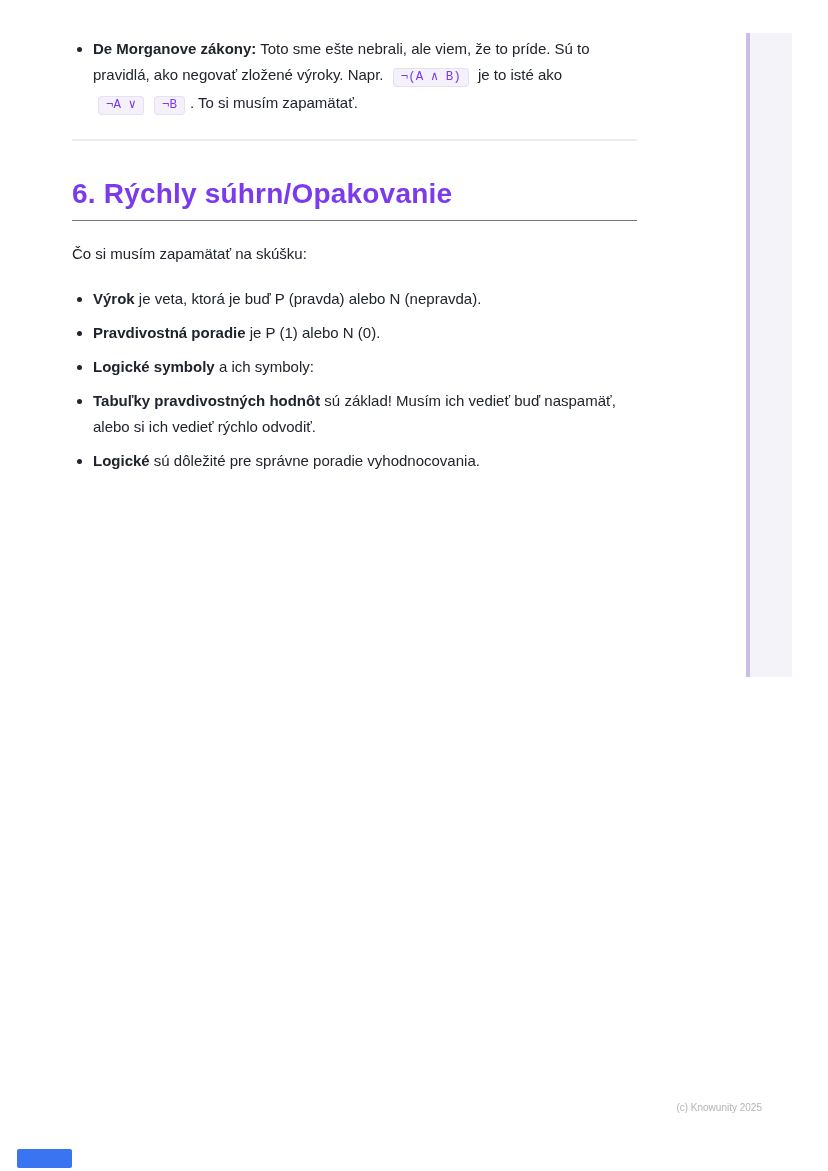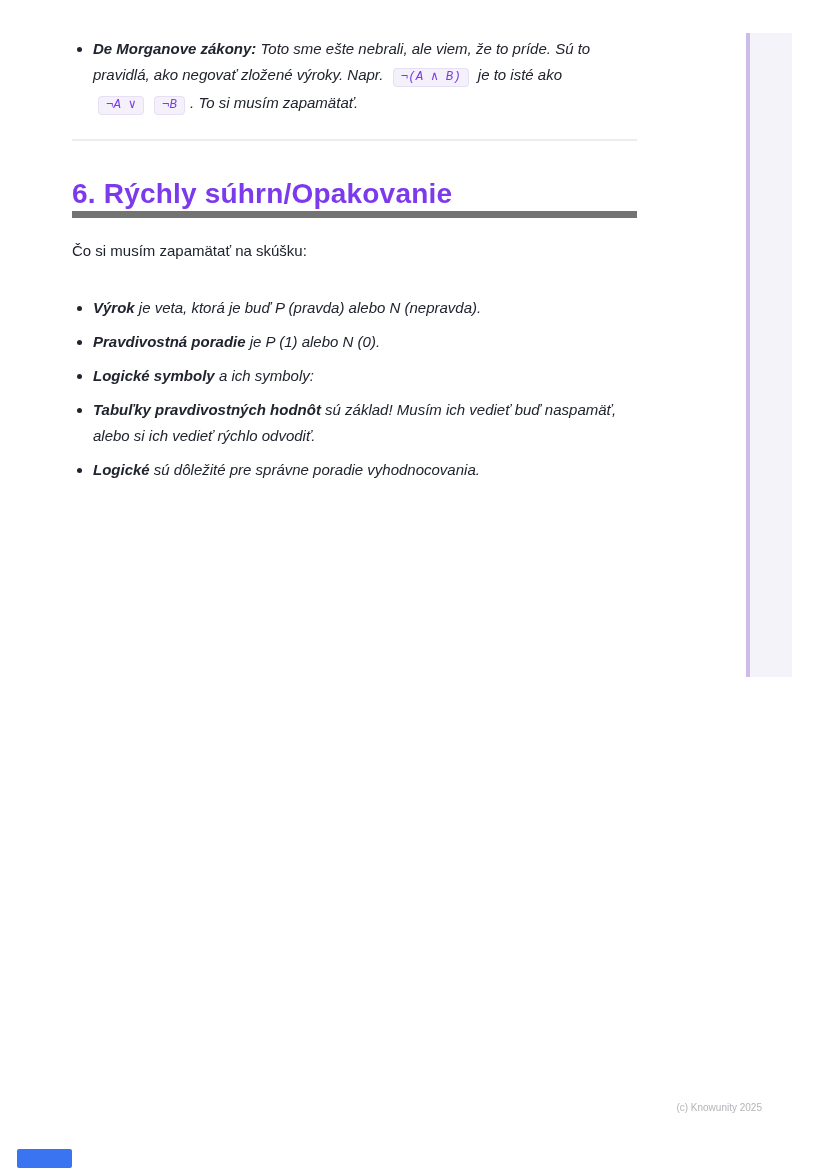--- a/index.html
+++ b/index.html
@@ -6,41 +6,41 @@
   body {
     width: 828px; height: 1171px; position: relative;
     background: #ffffff; overflow: hidden;
     font-family: "Liberation Sans", "DejaVu Sans", sans-serif;
     color: #20242e;
     -webkit-font-smoothing: antialiased;
   }
   .content { position: absolute; left: 72px; top: 36px; width: 565px; }
 
   ul.toplist { margin: 0; padding-left: 21px; list-style: disc; }
-  ul.toplist > li { font-size: 15px; line-height: 26px; margin-bottom: 8px; font-style: italic; }
+  ul.toplist > li { font-size: 15px; line-height: 26px; margin-bottom: 8px; }
   strong { font-weight: 700; }
 
   .chip {
     font-family: "Liberation Mono", "DejaVu Sans Mono", monospace;
     font-size: 12.5px; color: #7c3aed;
     background: #f5f1fb; border: 1px solid #e6dff5; border-radius: 4px;
     padding: 1px 7px 2px 7px; margin: 0 5px; white-space: nowrap;
   }
 
   hr.divider { border: none; border-top: 2px solid #ececee; margin: 21px 0 0 0; }
 
   h2.section-heading {
     color: #7c3aed; font-size: 28px; line-height: 34px; font-weight: 700;
-    margin: 36px 0 0 0; border-bottom: 7px solid #737373;
+    margin: 36px 0 0 0; padding-bottom: 9px; border-bottom: 1px solid #737373;
     letter-spacing: 0.2px;
   }
 
   p.intro { font-size: 15px; line-height: 26px; margin: 20px 0 12px 0; }
 
-  ul#summary-list { margin-top: 31px; }
+  ul#summary-list { margin-top: 19px; }
   ul.sublist { list-style: circle; padding-left: 24px; margin: 0; }
   ul.sublist > li { font-size: 15px; line-height: 26px; margin-bottom: 8px; }
 
   .footer {
     position: absolute; top: 1102px; right: 66px;
     font-size: 10px; color: #b4b4ba;
   }
 
   .side-strip {
     position: absolute; left: 746px; top: 33px; width: 42px; height: 644px;

